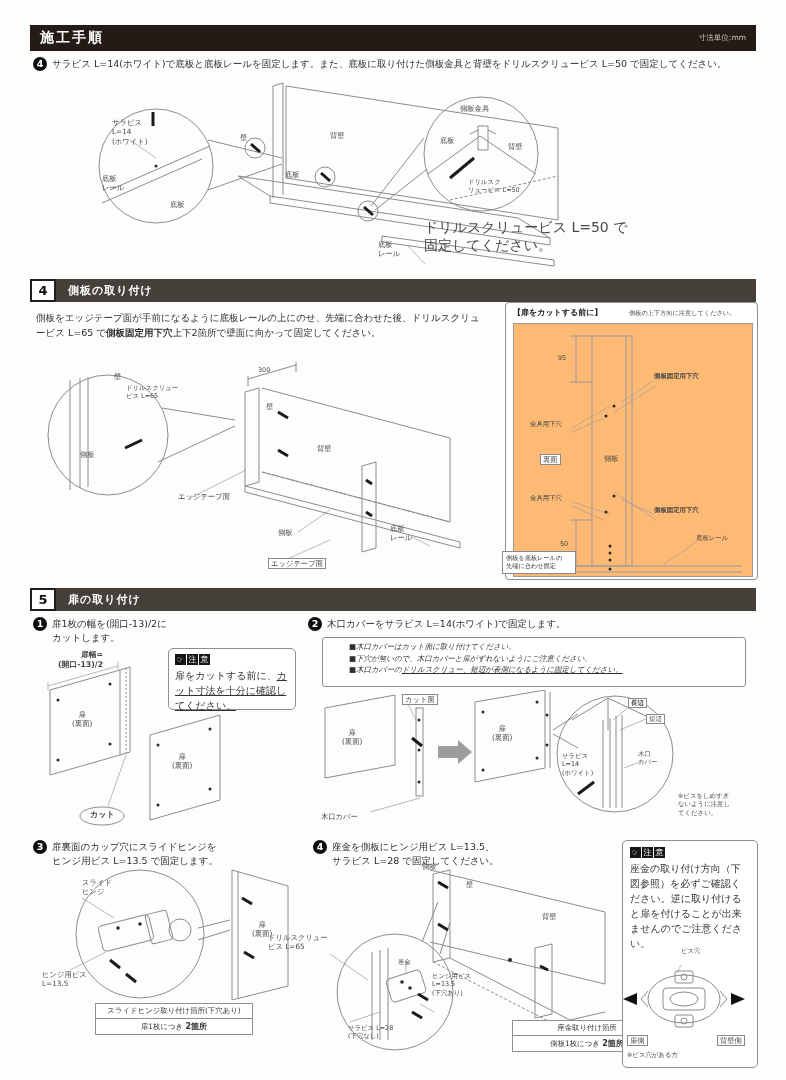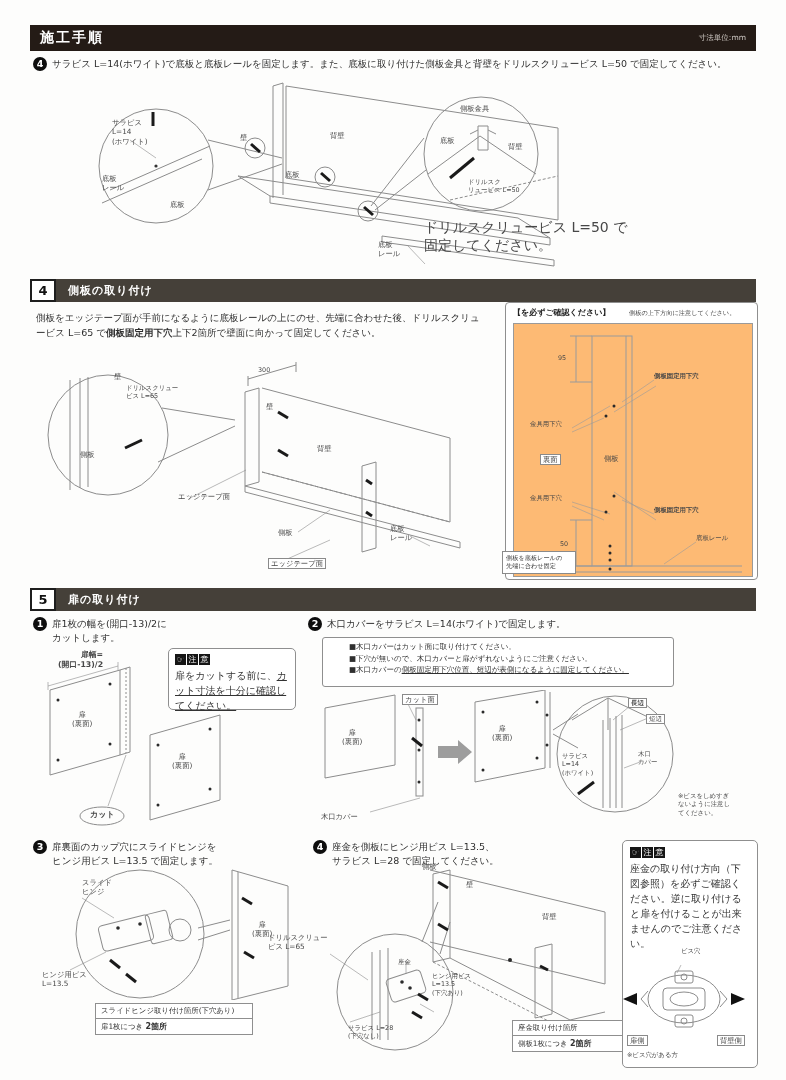--- a/index.html
+++ b/index.html
@@ -31,21 +31,21 @@
   svg{position:absolute;left:0;top:0;}
   .figwrap{position:absolute;}
   
   .notebox{position:absolute;border:1px solid #8f8f8f;border-radius:5px;background:#fff;box-sizing:border-box;}
   .ctiles{display:flex;gap:1px;margin-bottom:3px;}
   .ctile{width:11px;height:11px;background:#161616;color:#fff;font-size:8px;display:flex;align-items:center;justify-content:center;}
   .notetext{font-size:10px;line-height:1.5;color:#333;white-space:pre-line;}
   .bul{font-size:7.5px;line-height:1.55;color:#2f2f2f;}
   
   .mini-table{position:absolute;border:1px solid #8f8f8f;background:#fff;box-sizing:border-box;}
-  .mini-table .row{border-bottom:1px solid #8f8f8f;padding:2px 5px;font-size:7.4px;color:#333;}
+  .mini-table .row{border-bottom:1px solid #8f8f8f;padding:2px 5px;font-size:7.4px;color:#333;text-align:center;}
   .mini-table .row:last-child{border-bottom:none;}
   .mini-table b{font-size:8px;}
   
   .holebox{position:absolute;left:505px;top:302px;width:253px;height:278px;border:1px solid #8f8f8f;border-radius:4px;background:#fff;box-sizing:border-box;}
   .holebox .hd{position:absolute;left:7px;top:4px;font-size:8px;font-weight:bold;color:#222;}
   .holebox .hn{position:absolute;left:123px;top:6px;font-size:6.2px;color:#444;}
   .holeinner{position:absolute;left:7px;top:20px;width:238px;height:252px;border:1px solid #9a9a9a;background:#fdba74;}
   .callout{position:absolute;border:1px solid #8a8a8a;background:#fff;font-size:6.2px;line-height:1.35;
            padding:2px 3px;white-space:pre-line;color:#333;}
 </style>
@@ -157,21 +157,21 @@
     <div class="lbl" style="left:236px;top:52px;">壁</div>
     <div class="lbl" style="left:287px;top:94px;">背壁</div>
     <div class="lbl" style="left:148px;top:142px;">エッジテープ面</div>
     <div class="lbl" style="left:248px;top:178px;">側板</div>
     <div class="lbl" style="left:360px;top:174px;">底板
 レール</div>
     <div class="lbl boxed" style="left:238px;top:208px;">エッジテープ面</div>
   </div>
 
   <div class="holebox">
-    <div class="hd">【を必ずご確認ください】</div>
+    <div class="hd">【扉をカットする前に】</div>
     <div class="hn">側板の上下方向に注意してください。</div>
     <div class="holeinner">
       <svg width="236" height="250" viewBox="0 0 236 250">
         <g stroke="#9a9a9a" stroke-width="1" fill="none">
           <rect x="78" y="12" width="40" height="230"></rect>
           <path d="M112,12 L112,242"></path>
           <path d="M56,12 L78,12 M56,58 L78,58 M62,12 L62,58"></path>
           <path d="M56,196 L78,196 M56,242 L78,242 M62,196 L62,242"></path>
           <path d="M10,242 L228,242 M10,248 L228,248"></path>
           <path d="M140,56 L108,78 M142,62 L100,88" stroke-width="0.6"></path>
@@ -252,24 +252,24 @@
 (裏面)</div>
     <div class="lbl" style="left:142px;top:104px;text-align:center;">扉
 (裏面)</div>
     <div class="lbl bold" style="left:60px;top:162px;font-size:8px;">カット</div>
   </div>
 
   <div class="stephead" style="left:308px;top:617px;width:440px;">
     <span class="stepnum">2</span>
     <span class="txt">木口カバーをサラビス L=14(ホワイト)で固定します。</span>
   </div>
-  <div class="notebox" style="left:322px;top:637px;width:352px;height:50px;padding:3px 0 0 26px;border-radius:3px;">
+  <div class="notebox" style="left:322px;top:637px;width:424px;height:50px;padding:3px 0 0 26px;border-radius:3px;font-style:italic;">
     <div class="bul">■木口カバーはカット面に取り付けてください。</div>
     <div class="bul">■下穴が無いので、木口カバーと扉がずれないようにご注意ください。</div>
-    <div class="bul"><span>■木口カバーの</span><span class="ul">側板固定用下穴位置、短辺が表側</span><span class="ul">になるように固定してください。</span></div>
+    <div class="bul"><span>■木口カバーの</span><span class="ul">ドリルスクリュー、短辺が表側</span><span class="ul">になるように固定してください。</span></div>
   </div>
   <div class="figwrap" style="left:310px;top:690px;width:450px;height:150px;">
     <svg width="450" height="150" viewBox="0 0 450 150">
       <g stroke="#8c8c8c" stroke-width="1" fill="none">
         <path d="M15,18 L85,5 L85,75 L15,88 Z"></path>
         <rect x="106" y="18" width="7" height="88"></rect>
         <path d="M98,14 L106,30" stroke-width="0.6"></path>
         <path d="M110,108 L60,122" stroke-width="0.6"></path>
         <path d="M165,12 L235,0 L235,78 L165,92 Z M240,2 L240,78"></path>
         <path d="M243,40 L268,24 M243,44 L268,58"></path>

